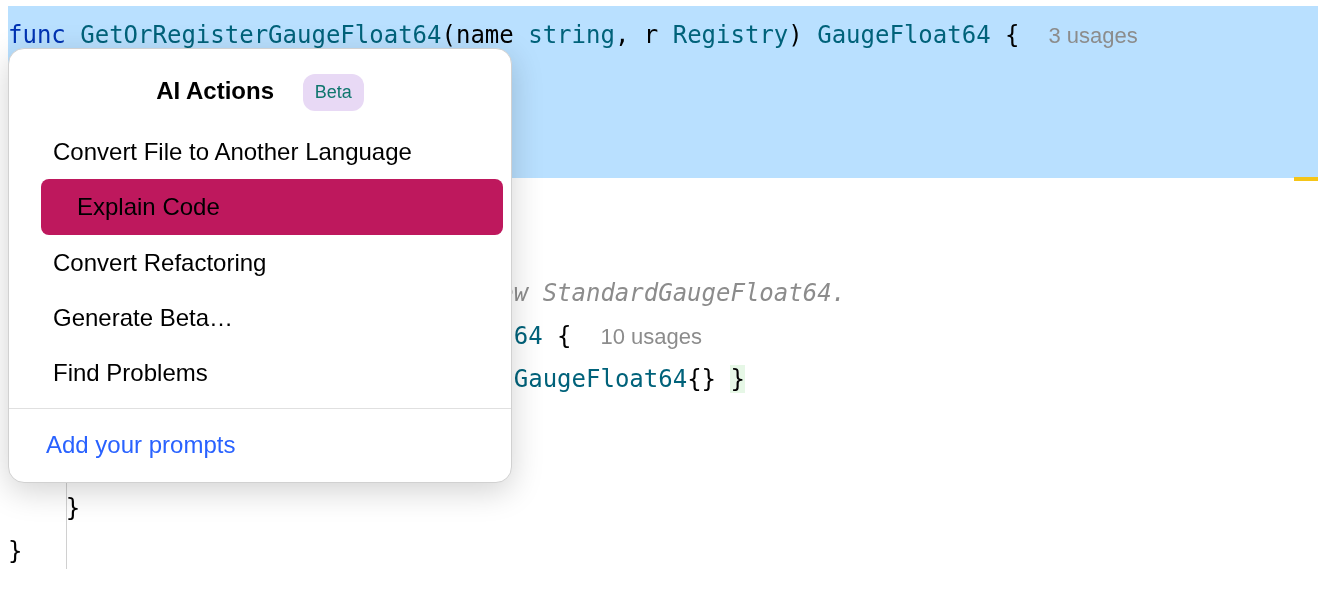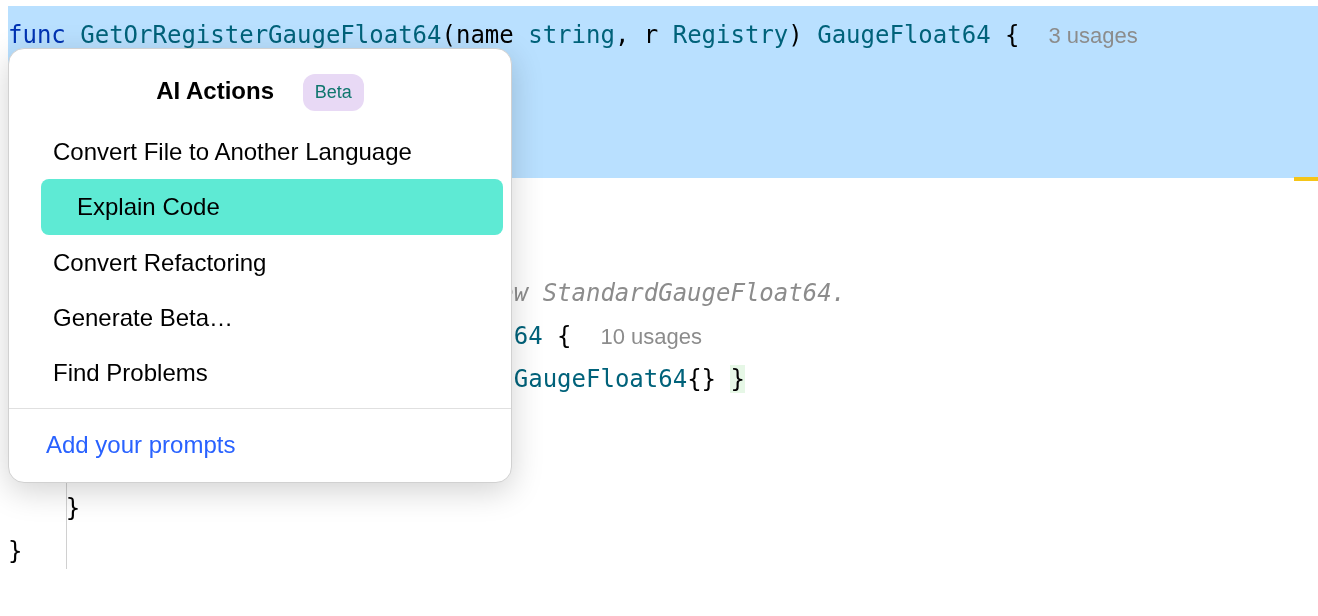--- a/index.html
+++ b/index.html
@@ -80,21 +80,21 @@
   }
   .popup-item {
     padding: 6px 36px;
     font-size: 24px;
     color: #000000;
     cursor: default;
     margin: 0 8px;
     border-radius: 8px;
   }
   .popup-item.highlighted {
-    background: #5eead4;
+    background: #be185d;
     margin-left: 32px;
   }
   .popup-divider {
     height: 1px;
     background: #e0e0e0;
     margin: 8px 0;
   }
   .popup-link {
     padding: 6px 37px;
     font-size: 24px;

